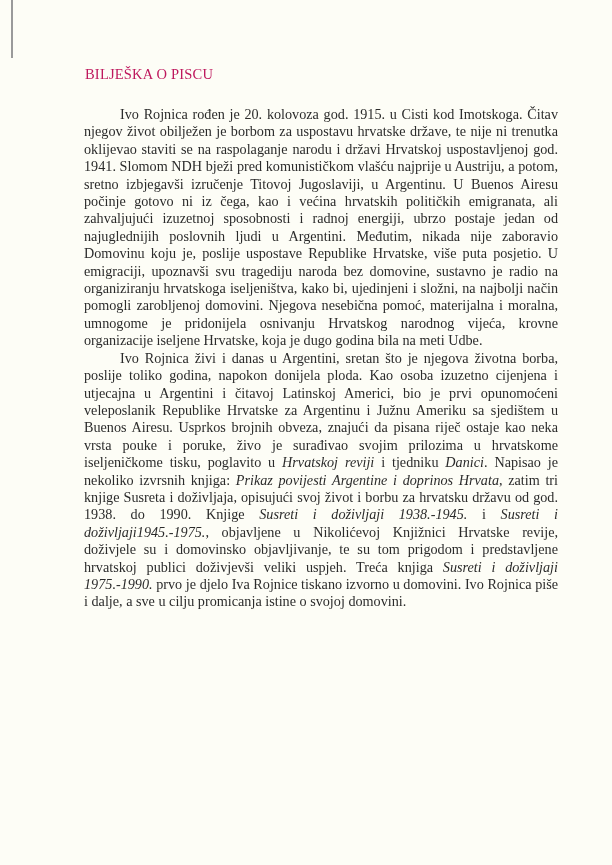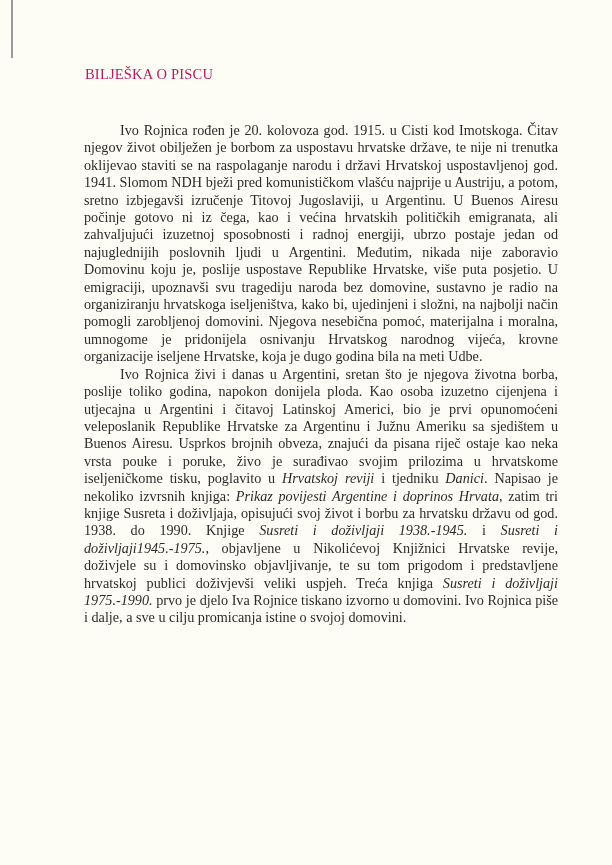--- a/index.html
+++ b/index.html
@@ -12,21 +12,21 @@
   }
   .page-edge {
     position: absolute; left: 11px; top: 0; width: 2px; height: 58px;
     background: #9a9a9a;
   }
   .title {
     position: absolute; left: 85px; top: 66px;
     font-size: 14.5px; letter-spacing: 0.2px; color: #be185d;
   }
   .body-text {
-    position: absolute; left: 84px; top: 122px; width: 474px;
+    position: absolute; left: 84px; top: 106px; width: 474px;
     font-size: 14.2px; line-height: 17.4px;
     text-align: justify;
     color: #2b2b2b;
   }
   .para { margin: 0; text-indent: 36px; }
   .para span { }
   .it { font-style: italic; font-family: Liberation Serif, serif; }
 </style>
 </head>
 <body>

